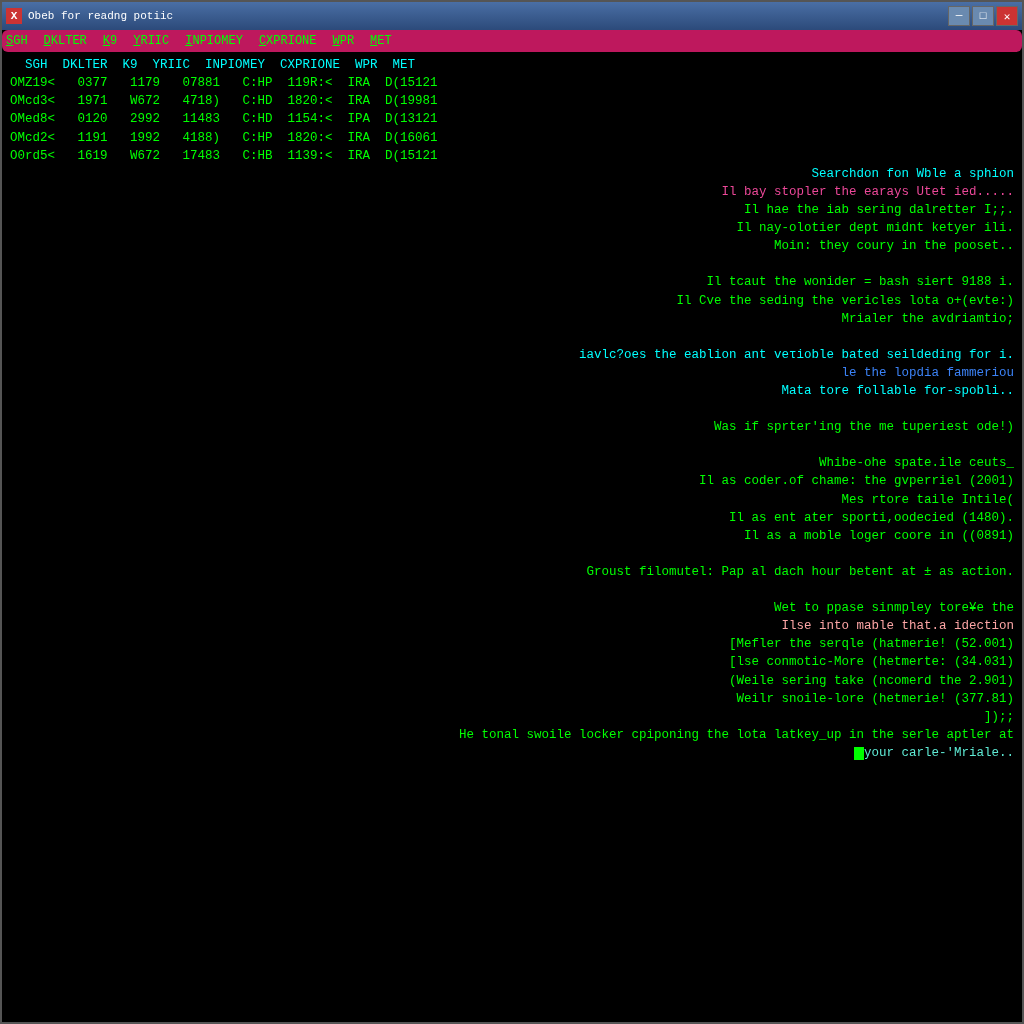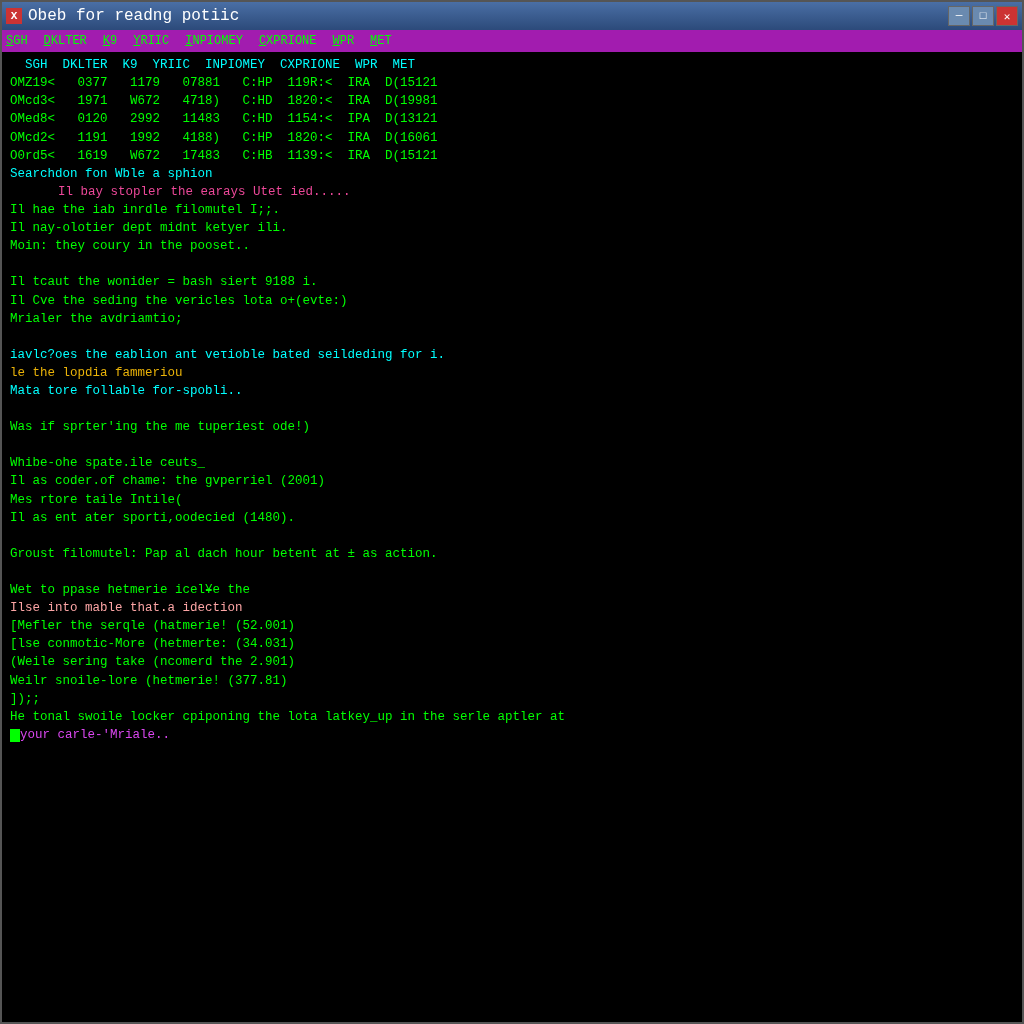--- a/index.html
+++ b/index.html
@@ -41,48 +41,49 @@
       background: #cc3333;
       display: flex;
       align-items: center;
       justify-content: center;
       font-size: 11px;
       color: white;
       font-weight: bold;
     }
     .title-bar-text {
       color: white;
-      font-size: 16px;
+      font-size: 11px;
       font-family: 'Courier New', monospace;
     }
     .title-bar-controls {
       display: flex;
       gap: 2px;
     }
     .tb-btn {
       width: 22px;
       height: 20px;
       display: flex;
       align-items: center;
       justify-content: center;
       font-size: 11px;
       cursor: pointer;
       border: 1px solid #666;
       background: #6a8ab0;
       color: white;
     }
     .tb-btn.close { background: #cc3333; }
     .menu-bar {
-      background: #a21caf;
+      background: #be185d;
       height: 22px;
       display: flex;
       align-items: center;
       padding: 0 4px;
       gap: 16px;
       flex-shrink: 0;
+      border-radius: 6px;
     }
     .menu-item {
       color: #00ff00;
       font-size: 12px;
       font-family: 'Courier New', monospace;
       cursor: pointer;
     }
     .menu-item span { text-decoration: underline; }
     .terminal-body {
       background: #000000;
@@ -99,20 +100,21 @@
       color: #00ffff;
       white-space: pre;
     }
     .table-row {
       color: #00ff00;
       white-space: pre;
     }
     .text-line {
       color: #00ff00;
       white-space: pre-wrap;
+      text-align: right;
     }
   </style>
 </head>
 <body>
 
 <div class="window-frame">
   <div class="title-bar">
     <div class="title-bar-left">
       <div class="title-bar-icon">
         <span>X</span>
@@ -139,44 +141,45 @@
 
   <div class="terminal-body" id="terminal-content">
   <div class="table-header">  SGH  DKLTER  K9  YRIIC  INPIOMEY  CXPRIONE  WPR  MET</div>
       <div class="table-row">OMZ19&lt;   0377   1179   07881   C:HP  119R:&lt;  IRA  D(15121</div>
       <div class="table-row">OMcd3&lt;   1971   W672   4718)   C:HD  1820:&lt;  IRA  D(19981</div>
       <div class="table-row">OMed8&lt;   0120   2992   11483   C:HD  1154:&lt;  IPA  D(13121</div>
       <div class="table-row">OMcd2&lt;   1191   1992   4188)   C:HP  1820:&lt;  IRA  D(16061</div>
       <div class="table-row">O0rd5&lt;   1619   W672   17483   C:HB  1139:&lt;  IRA  D(15121</div>
       <div class="text-line" style="color: rgb(0, 255, 255);">Searchdon fon Wble a sphion</div>
       <div class="text-line" style="color: #ec4899; margin-left: 48px;">Il bay stopler the earays Utet ied.....</div>
-      <div class="text-line" style="color: rgb(0, 255, 0);">Il hae the iab inrdle filomutel I;;.</div>
+      <div class="text-line" style="color: rgb(0, 255, 0);">Il hae the iab sering dalretter I;;.</div>
       <div class="text-line" style="color: rgb(0, 255, 0);">Il nay-olotier dept midnt ketyer ili.</div>
       <div class="text-line" style="color: rgb(0, 255, 0);">Moin: they coury in the pooset..</div>
       <div class="text-line" style="color: rgb(0, 255, 0); height: 18px;">&nbsp;</div>
       <div class="text-line" style="color: rgb(0, 255, 0);">Il tcaut the wonider = bash siert 9188 i.</div>
       <div class="text-line" style="color: rgb(0, 255, 0);">Il Cve the seding the vericles lota o+(evte:)</div>
       <div class="text-line" style="color: rgb(0, 255, 0);">Mrialer the avdriamtio;</div>
       <div class="text-line" style="color: rgb(0, 255, 0); height: 18px;">&nbsp;</div>
       <div class="text-line" style="color: rgb(0, 255, 255);">iavlc?oes the eablion ant veτioble bated seildeding for i.</div>
-      <div class="text-line" style="color: #eab308;">le the lopdia fammeriou</div>
+      <div class="text-line" style="color: #3b82f6;">le the lopdia fammeriou</div>
       <div class="text-line" style="color: rgb(0, 255, 255);">Mata tore follable for-spobli..</div>
       <div class="text-line" style="color: rgb(0, 255, 0); height: 18px;">&nbsp;</div>
       <div class="text-line" style="color: rgb(0, 255, 0);">Was if sprter'ing the me tuperiest ode!)</div>
       <div class="text-line" style="color: rgb(0, 255, 0); height: 18px;">&nbsp;</div>
       <div class="text-line" style="color: rgb(0, 255, 0);">Whibe-ohe spate.ile ceuts_</div>
       <div class="text-line" style="color: rgb(0, 255, 0);">Il as coder.of chame: the gvperriel (2001)</div>
       <div class="text-line" style="color: rgb(0, 255, 0);">Mes rtore taile Intile(</div>
       <div class="text-line" style="color: rgb(0, 255, 0);">Il as ent ater sporti,oodecied (1480).</div>
+      <div class="text-line" style="color: rgb(0, 255, 0);">Il as a moble loger coore in ((0891)</div>
       <div class="text-line" style="color: rgb(0, 255, 0); height: 18px;">&nbsp;</div>
       <div class="text-line" style="color: rgb(0, 255, 0);">Groust filomutel: Pap al dach hour betent at ± as action.</div>
       <div class="text-line" style="color: rgb(0, 255, 0); height: 18px;">&nbsp;</div>
-      <div class="text-line" style="color: rgb(0, 255, 0);">Wet to ppase hetmerie icel¥e the</div>
+      <div class="text-line" style="color: rgb(0, 255, 0);">Wet to ppase sinmpley tore¥e the</div>
       <div class="text-line" style="color: #fca5a5;">Ilse into mable that.a idection</div>
       <div class="text-line" style="color: rgb(0, 255, 0);">[Mefler the serqle (hatmerie! (52.001)</div>
       <div class="text-line" style="color: rgb(0, 255, 0);">[lse conmotic-More (hetmerte: (34.031)</div>
       <div class="text-line" style="color: rgb(0, 255, 0);">(Weile sering take (ncomerd the 2.901)</div>
       <div class="text-line" style="color: rgb(0, 255, 0);">Weilr snoile-lore (hetmerie! (377.81)</div>
       <div class="text-line" style="color: rgb(0, 255, 0);">]);;</div>
       <div class="text-line" style="color: rgb(0, 255, 0);">He tonal swoile locker cpiponing the lota latkey_up in the serle aptler at</div>
-      <div class="text-line" style="color: #d946ef;"><span style="display:inline-block;width:10px;height:13px;background:#00ff00;vertical-align:text-bottom;"></span>your carle-'Mriale..</div>
+      <div class="text-line" style="color: #5eead4;"><span style="display:inline-block;width:10px;height:13px;background:#00ff00;vertical-align:text-bottom;"></span>your carle-'Mriale..</div>
     </div>
 </div>
 
 </body></html>

